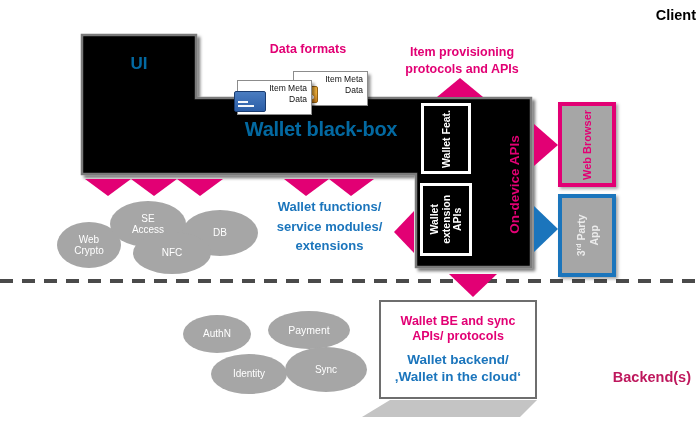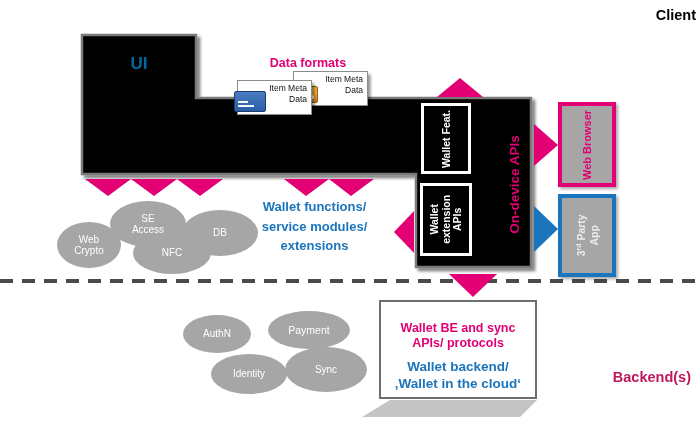--- a/index.html
+++ b/index.html
@@ -7,38 +7,38 @@
     position:relative;width:700px;height:424px;background:#fff;overflow:hidden;
     font-family:"Liberation Sans","DejaVu Sans",sans-serif;
   }
   .abs{position:absolute;}
   svg.layer{position:absolute;left:0;top:0;z-index:0;}
   .z1{z-index:1;}
   .pre{white-space:pre-line;}
   .ctr{text-align:center;}
   .b{font-weight:bold;}
   .white{color:#0369a1;}
-  .magenta{color:var(--magenta);margin-top:14px;}
+  .magenta{color:var(--magenta);}
   .blue{color:var(--blue);}
   
   .ui-label{left:82px;top:54px;width:114px;font-size:17px;}
   .hw-label{left:96px;top:134px;width:128px;font-size:13px;line-height:1.2;}
   .bb-title{left:225px;top:118px;width:192px;font-size:20px;letter-spacing:-0.3px;}
   
   .vwrap{display:flex;align-items:center;justify-content:center;}
   .vtext{transform:rotate(-90deg);white-space:nowrap;display:block;}
   .vtext.pre{white-space:pre-line;text-align:center;}
   
   .wfeat{left:421px;top:103px;width:44px;height:65px;background:#000;border:3.5px solid #fff;font-size:10.5px;color:#fff;font-weight:bold;}
   .wext{left:420px;top:183px;width:46px;height:67px;background:#000;border:3.5px solid #fff;font-size:10.5px;color:#fff;font-weight:bold;line-height:1.1;}
   .ondevice{left:492px;top:100px;width:44px;height:168px;font-size:13.5px;font-weight:bold;color:var(--magenta);}
   
   .data-formats{left:252px;top:42px;width:112px;font-size:12.5px;}
   .item-prov{left:391px;top:44px;width:142px;font-size:12.5px;line-height:1.35;}
-  .wallet-func{left:247px;top:197px;width:135px;font-size:13px;line-height:1.5;}
+  .wallet-func{left:262px;top:197px;width:135px;font-size:13px;line-height:1.5;}
   .client-label{right:4px;top:7px;font-size:14.5px;color:#000;}
   .backend-label{right:9px;top:369px;font-size:14.5px;color:#be185d;}
   
   .appbox{background:var(--gray);box-shadow:2px 2px 3px rgba(0,0,0,.35);}
   .webbrowser{left:558px;top:102px;width:50px;height:77px;border:4px solid var(--magenta);font-size:11px;font-weight:bold;color:var(--magenta);}
   .thirdparty{left:558px;top:194px;width:50px;height:75px;border:4px solid var(--blue);font-size:10.5px;font-weight:bold;color:#ebebeb;}
   .thirdparty .vtext{line-height:1.15;}
   .thirdparty sup{font-size:7px;}
   .tp-rest{white-space:pre;}
   
@@ -101,34 +101,37 @@
 
     <polygon points="414,211 414,253 394,232" fill="var(--magenta)"></polygon>
 
     <polygon points="534,124 534,166 558,145" fill="var(--magenta)"></polygon>
     <polygon points="534,206 534,252 558,229" fill="var(--blue)"></polygon>
 
     <polygon points="449,274 497,274 473,297" fill="var(--magenta)"></polygon>
   </svg>
 
   <div class="abs z1 ui-label ctr b white">UI</div>
+  <div class="abs z1 bb-title ctr b white">Wallet black-box</div>
 
   <div class="abs z1 vwrap wfeat">
     <span class="vtext">Wallet Feat.</span>
   </div>
   <div class="abs z1 vwrap wext">
     <span class="vtext pre">Wallet
 extension
 APIs</span>
   </div>
   <div class="abs z1 vwrap ondevice">
     <span class="vtext">On-device APIs</span>
   </div>
 
   <div class="abs z1 data-formats ctr b magenta">Data formats</div>
+  <div class="abs z1 item-prov ctr b magenta pre">Item provisioning
+protocols and APIs</div>
   <div class="abs z1 wallet-func ctr b blue pre">Wallet functions/
 service modules/
 extensions</div>
 
   <div class="abs z1 client-label b">Client</div>
   <div class="abs z1 backend-label b">Backend(s)</div>
 
   <div class="abs z1 card card-back">
     <div class="card-label pre">Item Meta
 Data</div>

